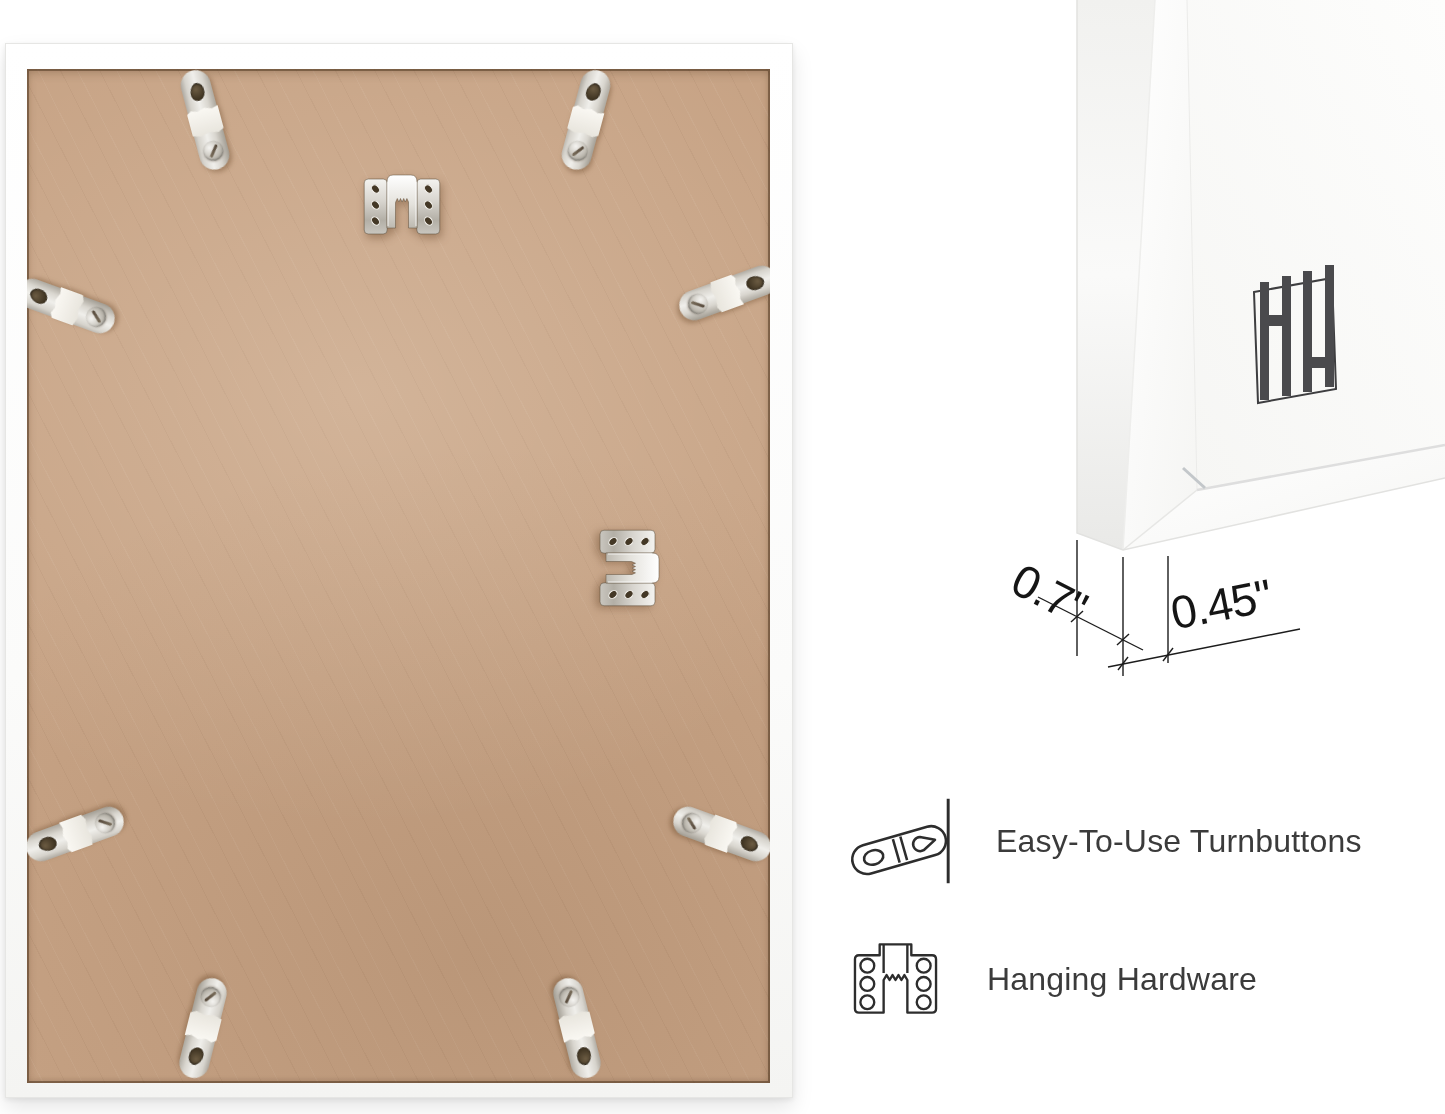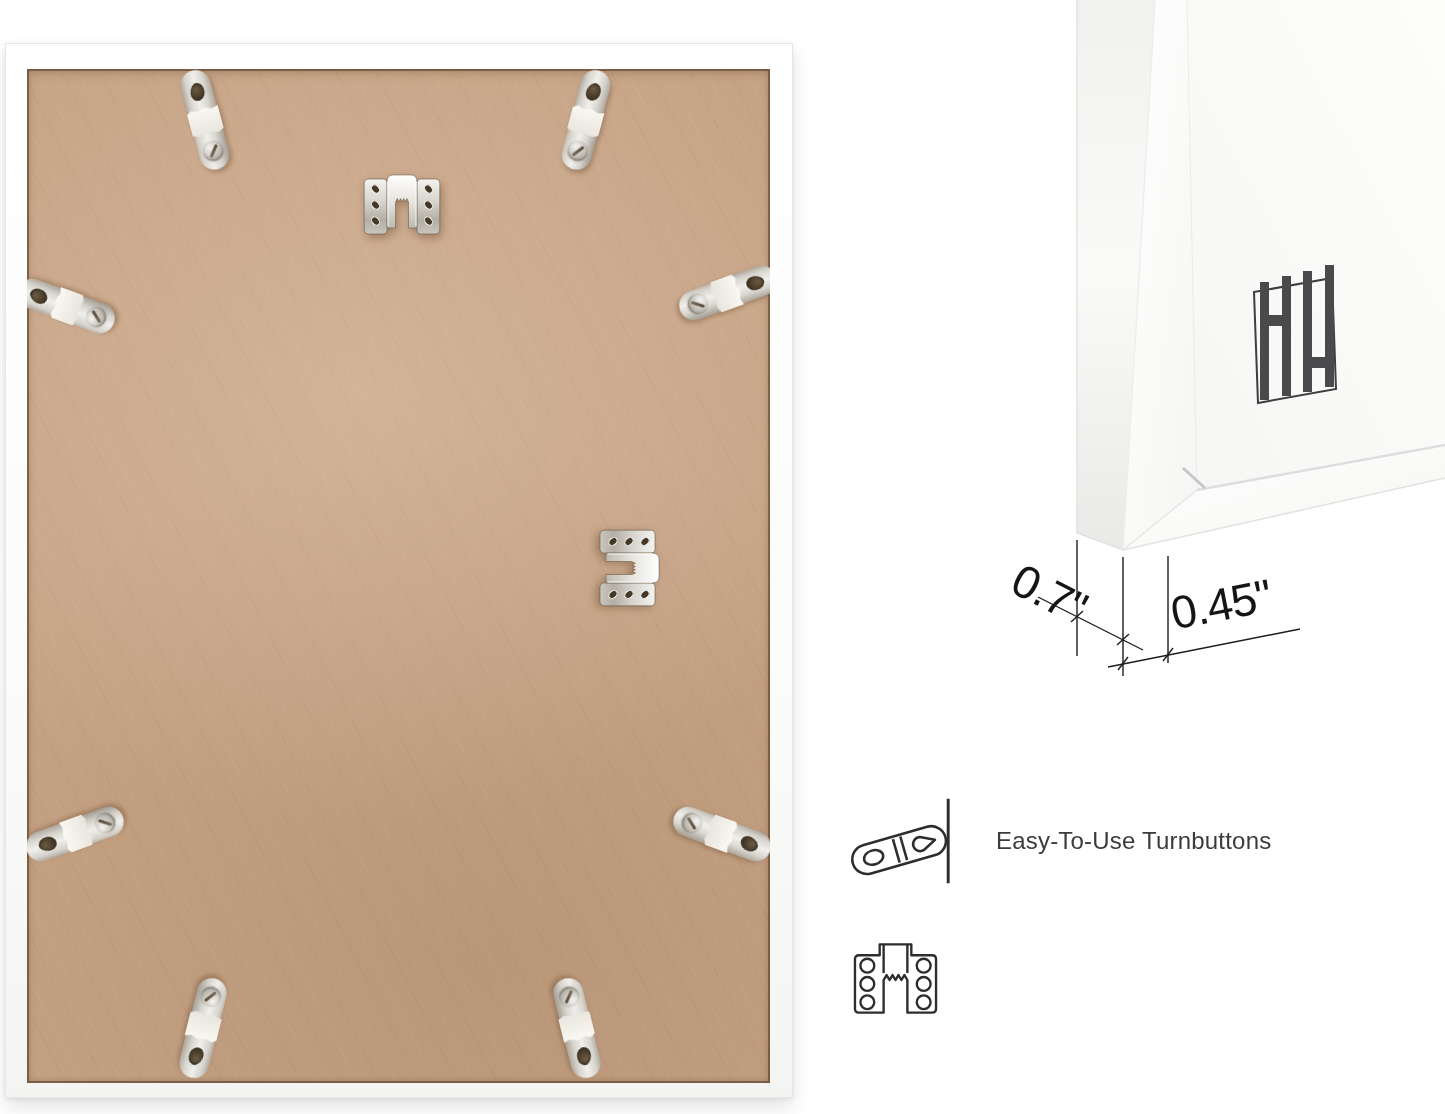--- a/index.html
+++ b/index.html
@@ -71,21 +71,21 @@
   .st2{left:564px;top:467px;transform:rotate(90deg);}
 
   
   .corner-detail{position:absolute;left:1000px;top:0;width:445px;height:700px;}
   .dim-text{font-family:"Liberation Sans",sans-serif;font-size:46px;fill:#151515;letter-spacing:-1px;}
 
   
   .feature{position:absolute;display:flex;align-items:center;}
   .feature-1{left:848px;top:792px;height:98px;gap:38px;}
   .feature-2{left:852px;top:936px;height:86px;gap:48px;}
-  .feature-label{font-size:24px;color:#3b3b3b;letter-spacing:.2px;font-weight:400;white-space:nowrap;}
+  .feature-label{font-size:32px;color:#3b3b3b;letter-spacing:.2px;font-weight:400;white-space:nowrap;}
 </style>
 </head>
 <body>
 
 <svg width="0" height="0" style="position:absolute" aria-hidden="true">
   <defs>
     <linearGradient id="met" x1="0" y1="0" x2="0" y2="1">
       <stop offset="0" stop-color="#f4f3f0"></stop>
         <stop offset=".4" stop-color="#d8d5cf"></stop>
       <stop offset=".75" stop-color="#b3afa6"></stop>
@@ -234,13 +234,14 @@
       <path d="M7,16 H28 V5 H60 V16 H81 Q85,16 85,20 V70 Q85,74 81,74 H56 V41 L53,36 L50,41 L47,36 L44,41 L41,36 L38,41 L35,36 L32,41 V74 H7 Q3,74 3,70 V20 Q3,16 7,16 Z"></path>
       <path d="M32,5 V34 M56,5 V34"></path>
       <circle cx="15.5" cy="26.5" r="7"></circle>
         <circle cx="15.5" cy="45" r="7"></circle>
         <circle cx="15.5" cy="63.5" r="7"></circle>
       <circle cx="72.5" cy="26.5" r="7"></circle>
         <circle cx="72.5" cy="45" r="7"></circle>
         <circle cx="72.5" cy="63.5" r="7"></circle>
     </g>
   </svg>
+  <span class="feature-label">Hanging Hardware</span>
 </div>
 
 </body></html>

